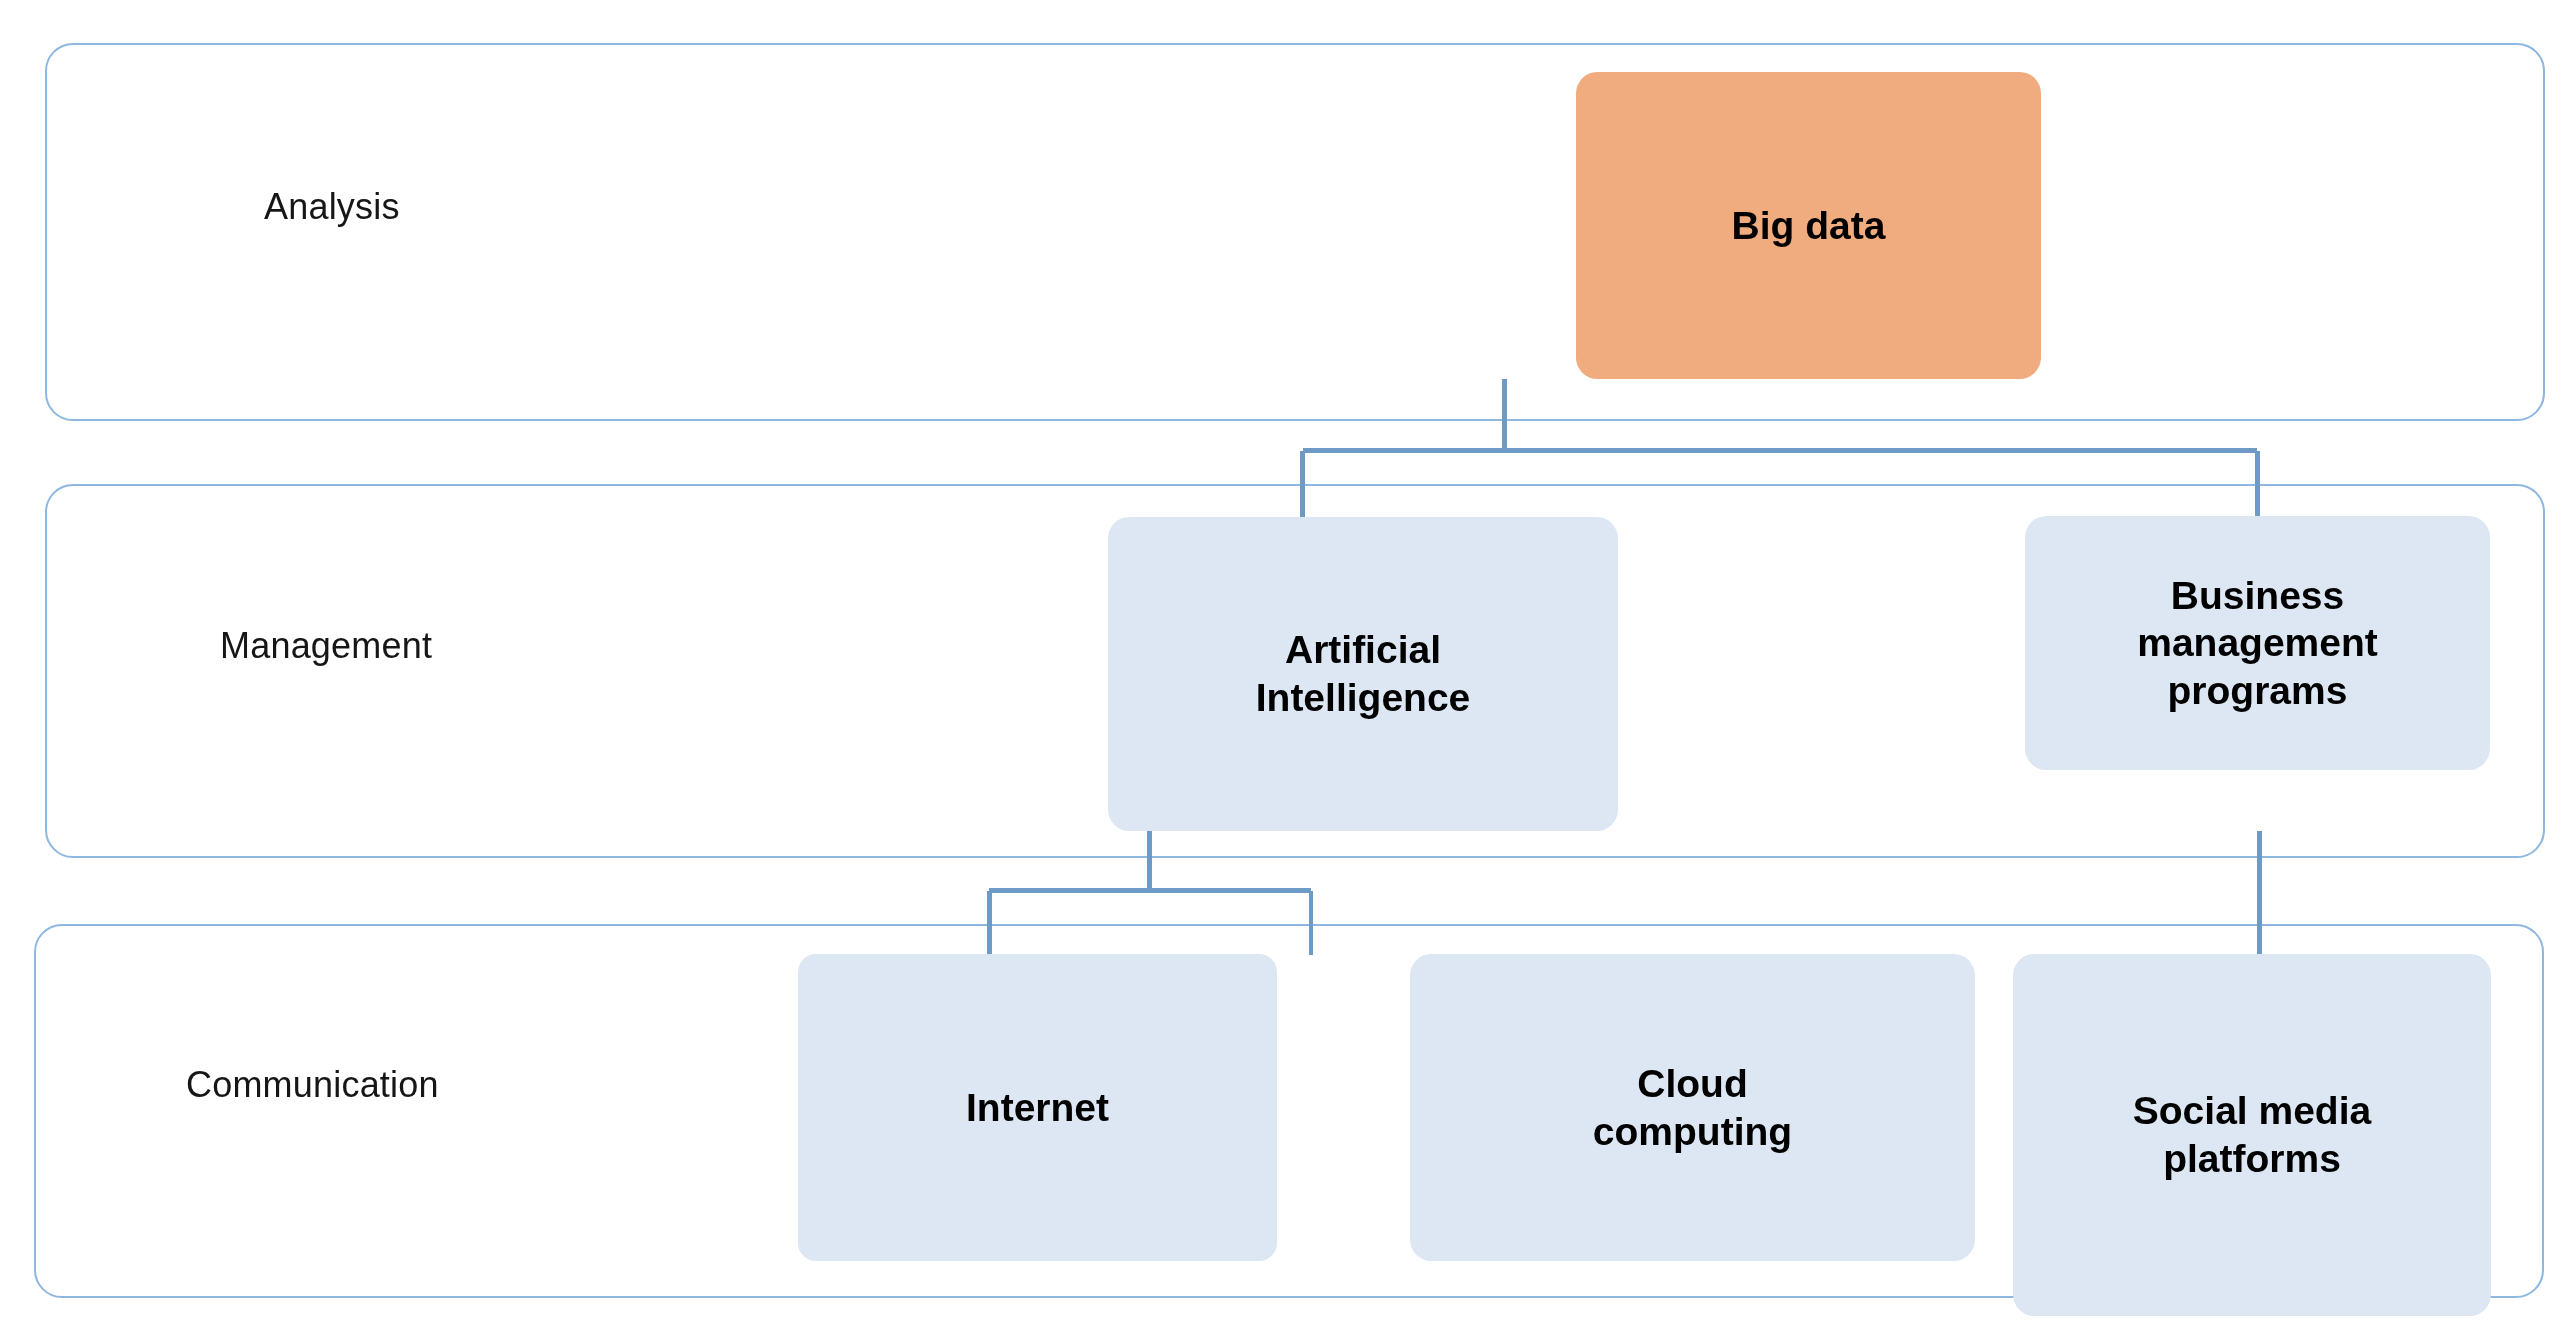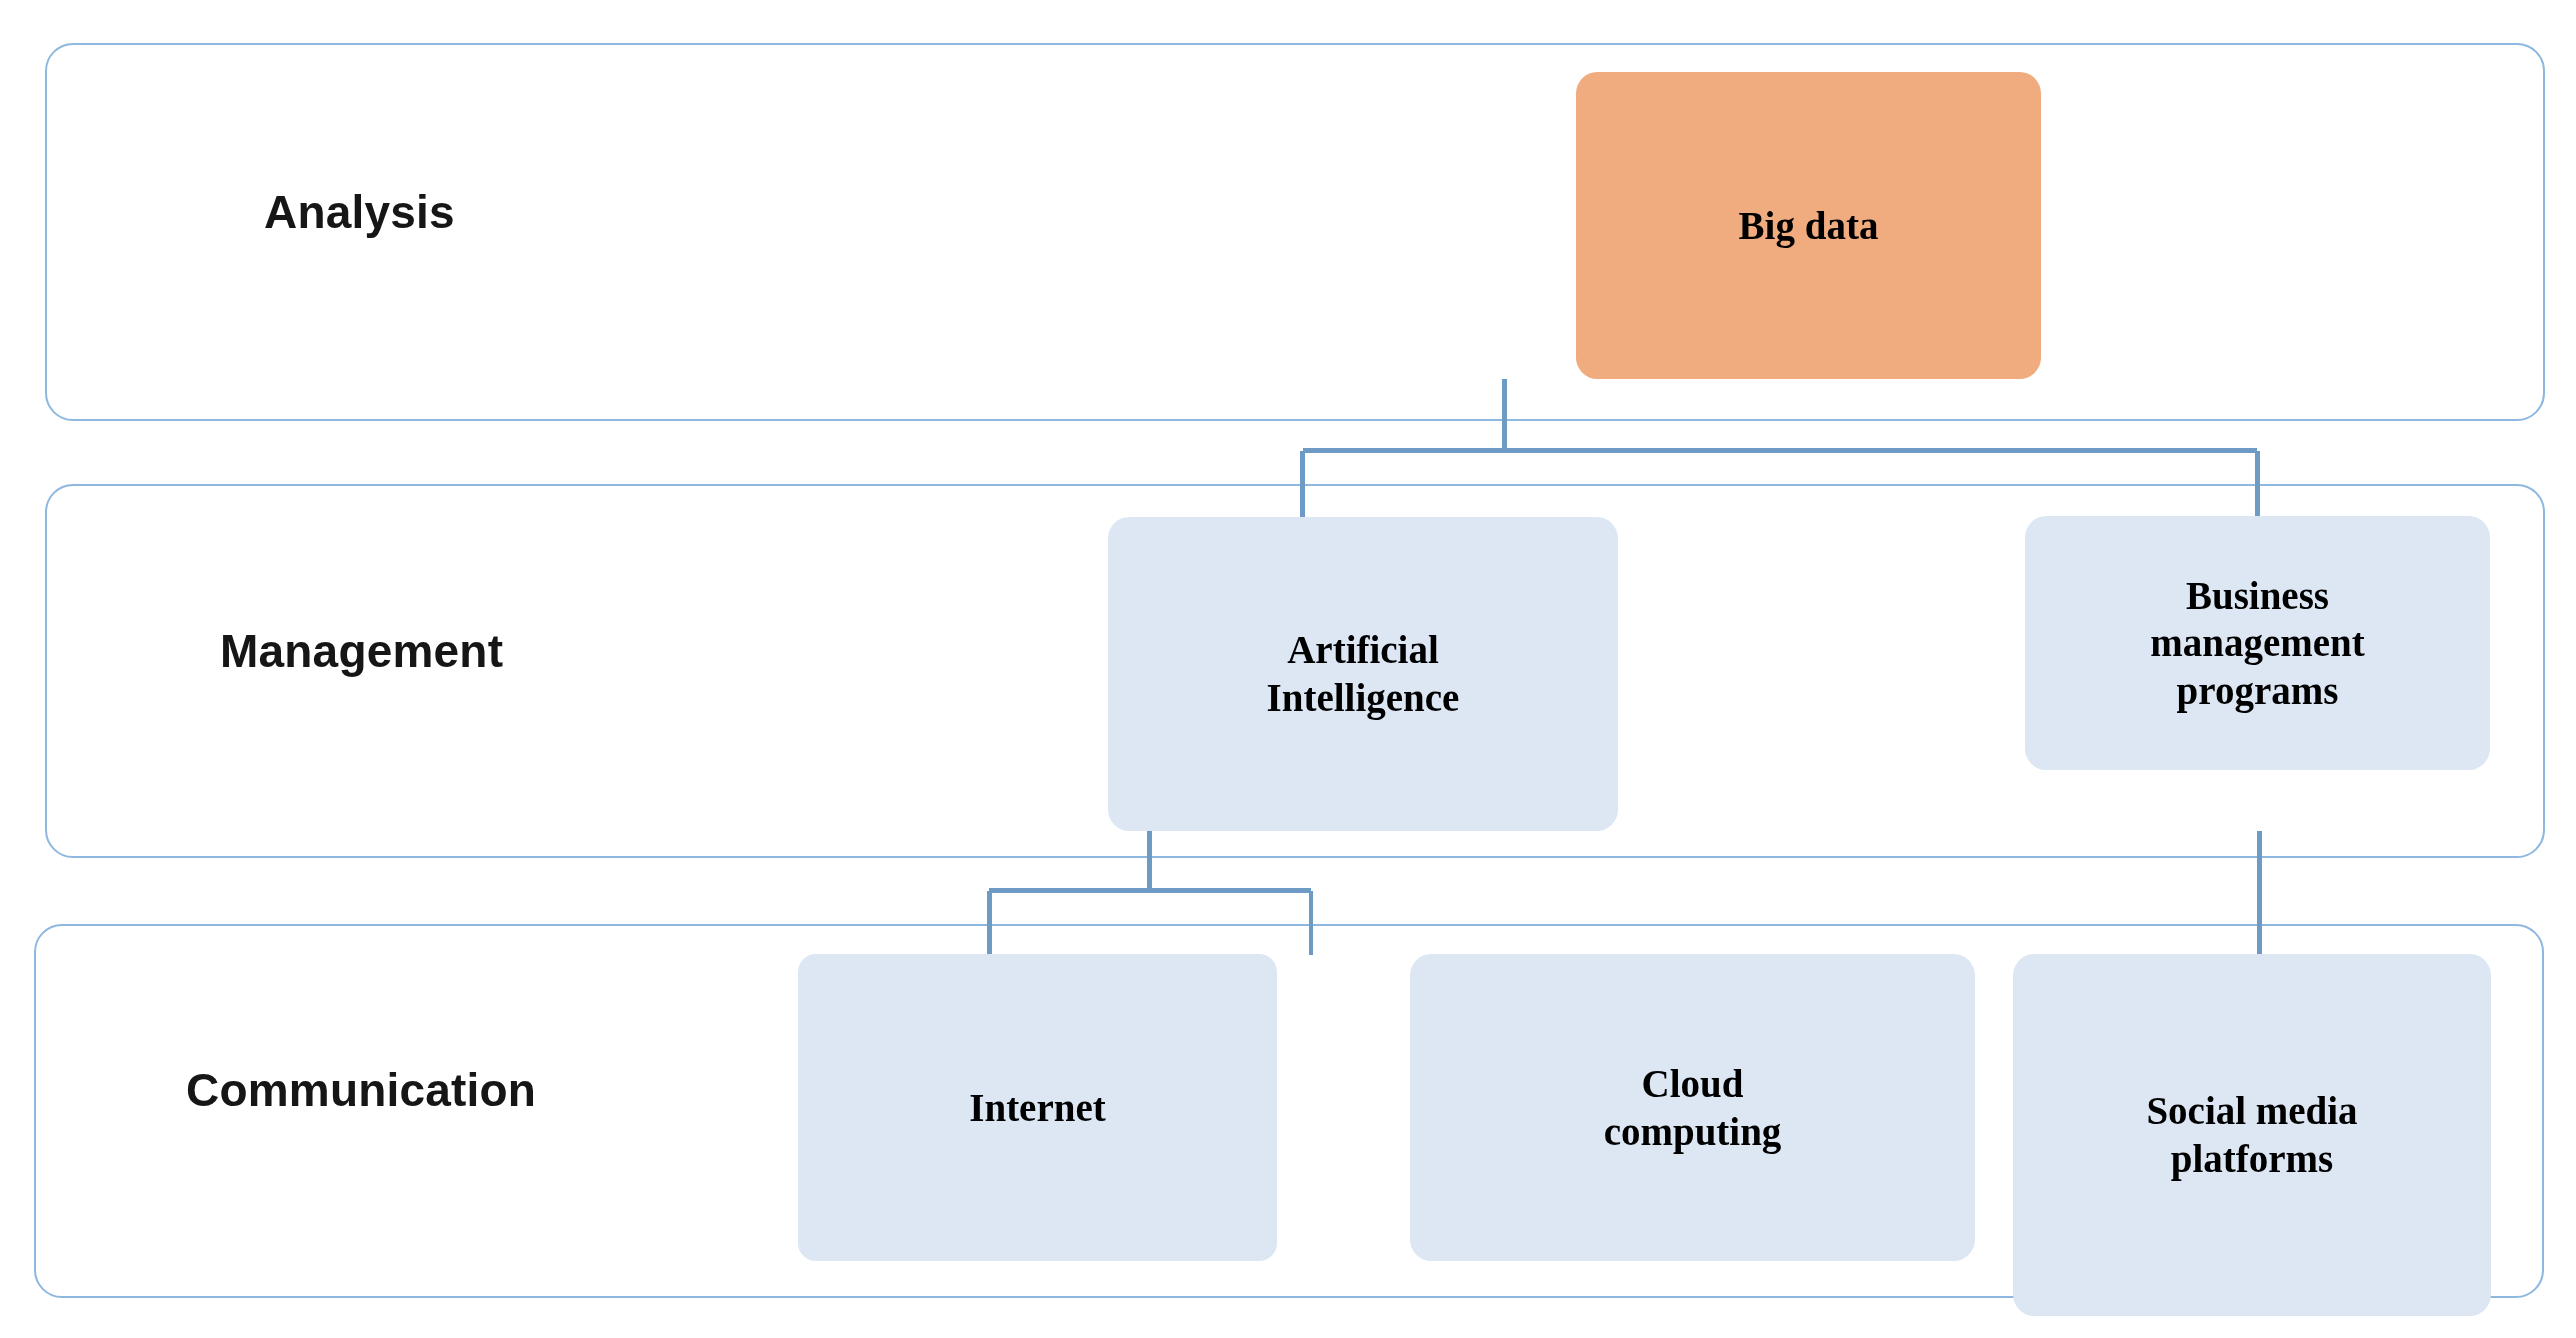--- a/index.html
+++ b/index.html
@@ -29,22 +29,22 @@
     border-radius: 28px;
     background: #ffffff;
   }
   #row-frame-analysis      { left: 45px;  top: 43px;   width: 2500px; height: 378px; }
   #row-frame-management    { left: 45px;  top: 484px;  width: 2500px; height: 374px; }
   #row-frame-communication { left: 34px;  top: 924px; width: 2510px; height: 374px; }
 
   
   .row-label {
     position: absolute;
-    font-size: 46px;
-    font-weight: 700;
+    font-size: 36px;
+    font-weight: 400;
     color: #161616;
     letter-spacing: 0.2px;
     white-space: nowrap;
     line-height: 1;
   }
   #row-label-analysis      { left: 264px; top: 189px; }
   #row-label-management    { left: 220px; top: 628px; }
   #row-label-communication { left: 186px; top: 1067px; }
 
   
@@ -63,21 +63,20 @@
     border-radius: 21.3px;
     display: flex;
     align-items: center;
     justify-content: center;
     text-align: center;
     font-weight: 700;
     font-size: 39px;
     line-height: 1.22;
     color: #000000;
     padding: 4.9px 14.8px;
-    font-family: Liberation Serif, serif;
   }
   .node-box.accent { background: #F0AC7E; }
   .node-box.soft   { background: #DCE7F3; }
 
   #node-big-data                     { left: 1576px; top: 72px;   width: 465px; height: 307px; }
   #node-artificial-intelligence      { left: 1108px; top: 517px;  width: 510px; height: 314px; }
   #node-business-management-programs { left: 2025px; top: 516px;  width: 465px; height: 254px; }
   #node-internet                     { left: 798px;  top: 954px; width: 479px; height: 307px; border-radius: 18px; }
   #node-cloud-computing              { left: 1410px; top: 954px; width: 565px; height: 307px; }
   #node-social-media-platforms       { left: 2013px; top: 954px; width: 478px; height: 362px; }

